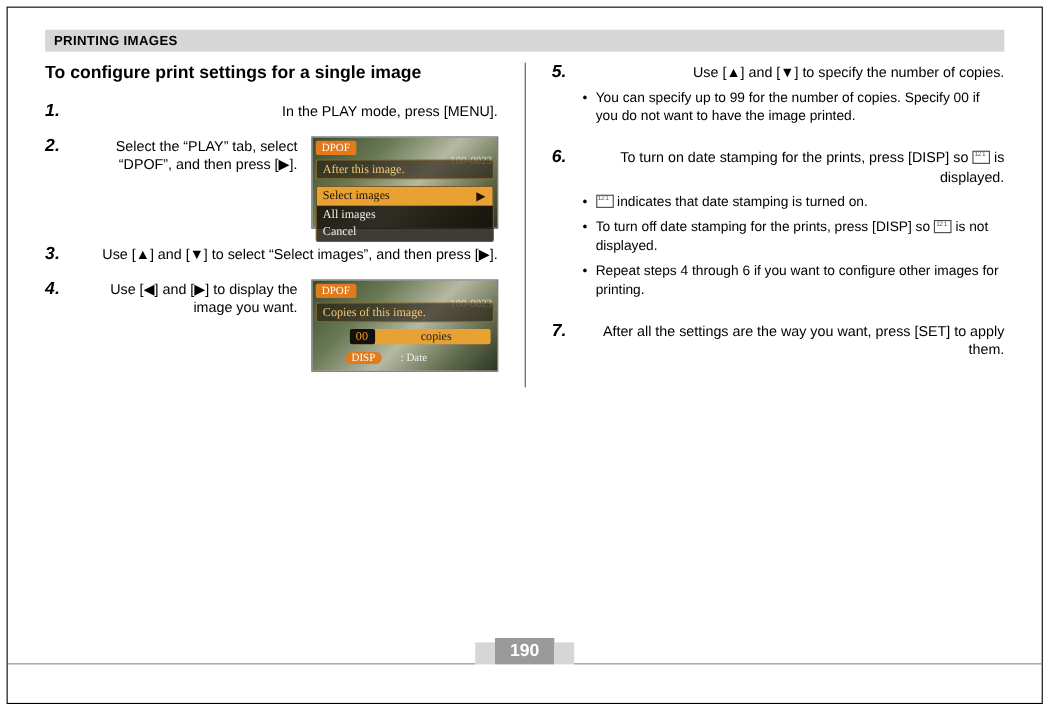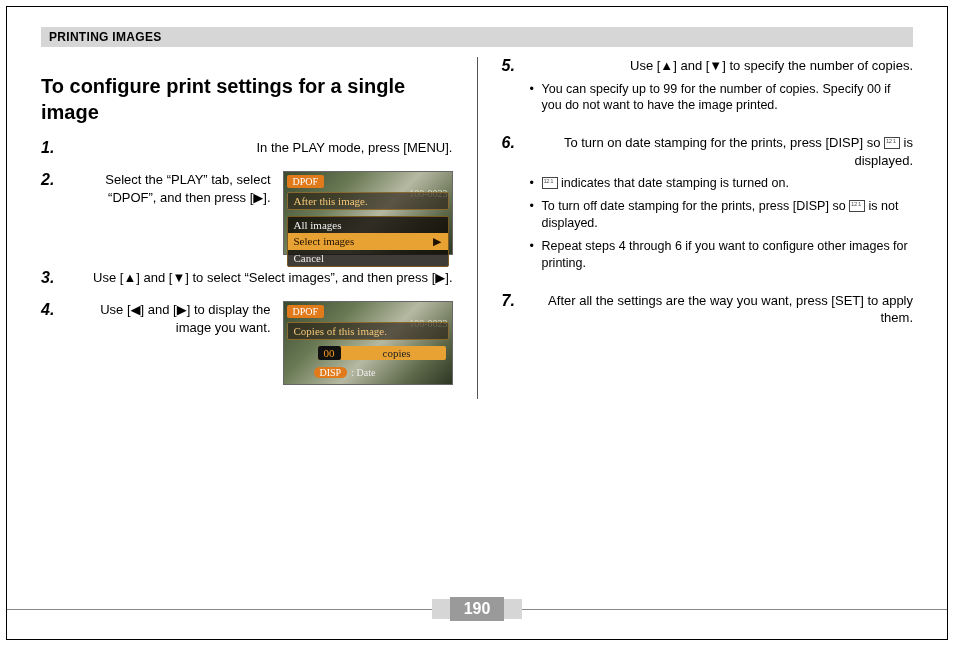--- a/index.html
+++ b/index.html
@@ -33,24 +33,24 @@
   }
   .col {
     flex: 1;
   }
   .divider {
     width: 1px;
     background: #555;
     align-self: stretch;
   }
   h2.section-title {
-    font-size: 20px;
+    font-size: 16px;
     font-weight: bold;
     line-height: 1.3;
-    margin: 16px 0 14px 0;
+    margin: 0 0 14px 0;
   }
   .step {
     display: flex;
     gap: 8px;
     margin-bottom: 14px;
     font-size: 13px;
   }
   .step-num {
     font-style: italic;
     font-weight: bold;
@@ -176,35 +176,35 @@
     border-radius: 2px;
     margin-right: 6px;
   }
   .lcd2 .disp-bar {
     position: absolute;
     bottom: 6px; left: 30px;
     font-size: 10px;
     color: #eee;
     display: flex;
     align-items: center;
-    gap: 4px;
+    gap: 17px;
   }
   .lcd2 .disp-bar .chip {
     background: #e07a1a;
     color: #fff;
     padding: 0 6px;
     border-radius: 8px;
   }
   
   .footer {
     position: absolute;
     left: 0; right: 0;
-    bottom: 18px;
-    display: flex;
-    align-items: center;
+    bottom: 35px;
+    display: flex;
+    align-items: flex-end;
   }
   .footer .line {
     flex: 1;
     height: 1px;
     background: #888;
   }
   .footer .pg {
     background: #9a9a9a;
     color: #fff;
     font-weight: bold;
@@ -236,27 +236,27 @@
 
       <div class="step">
         <div class="step-num">2.</div>
         <div class="step-body step-row">
           <div class="step-text">Select the “PLAY” tab, select “DPOF”, and then press [▶].</div>
           <div class="lcd">
             <div class="tab">DPOF</div>
             <div class="counter">100-0023</div>
             <div class="title-bar">After this image.</div>
             <div class="menu-box">
-              <div class="menu-item">
-                  <span>All images</span>
-                </div>
               <div class="menu-item sel">
                 <span>Select images</span>
                 <span>▶</span>
               </div>
+              <div class="menu-item">
+                  <span>All images</span>
+                </div>
               <div class="menu-item">
                   <span>Cancel</span>
                 </div>
             </div>
           </div>
         </div>
       </div>
 
       <div class="step">
         <div class="step-num">3.</div>

